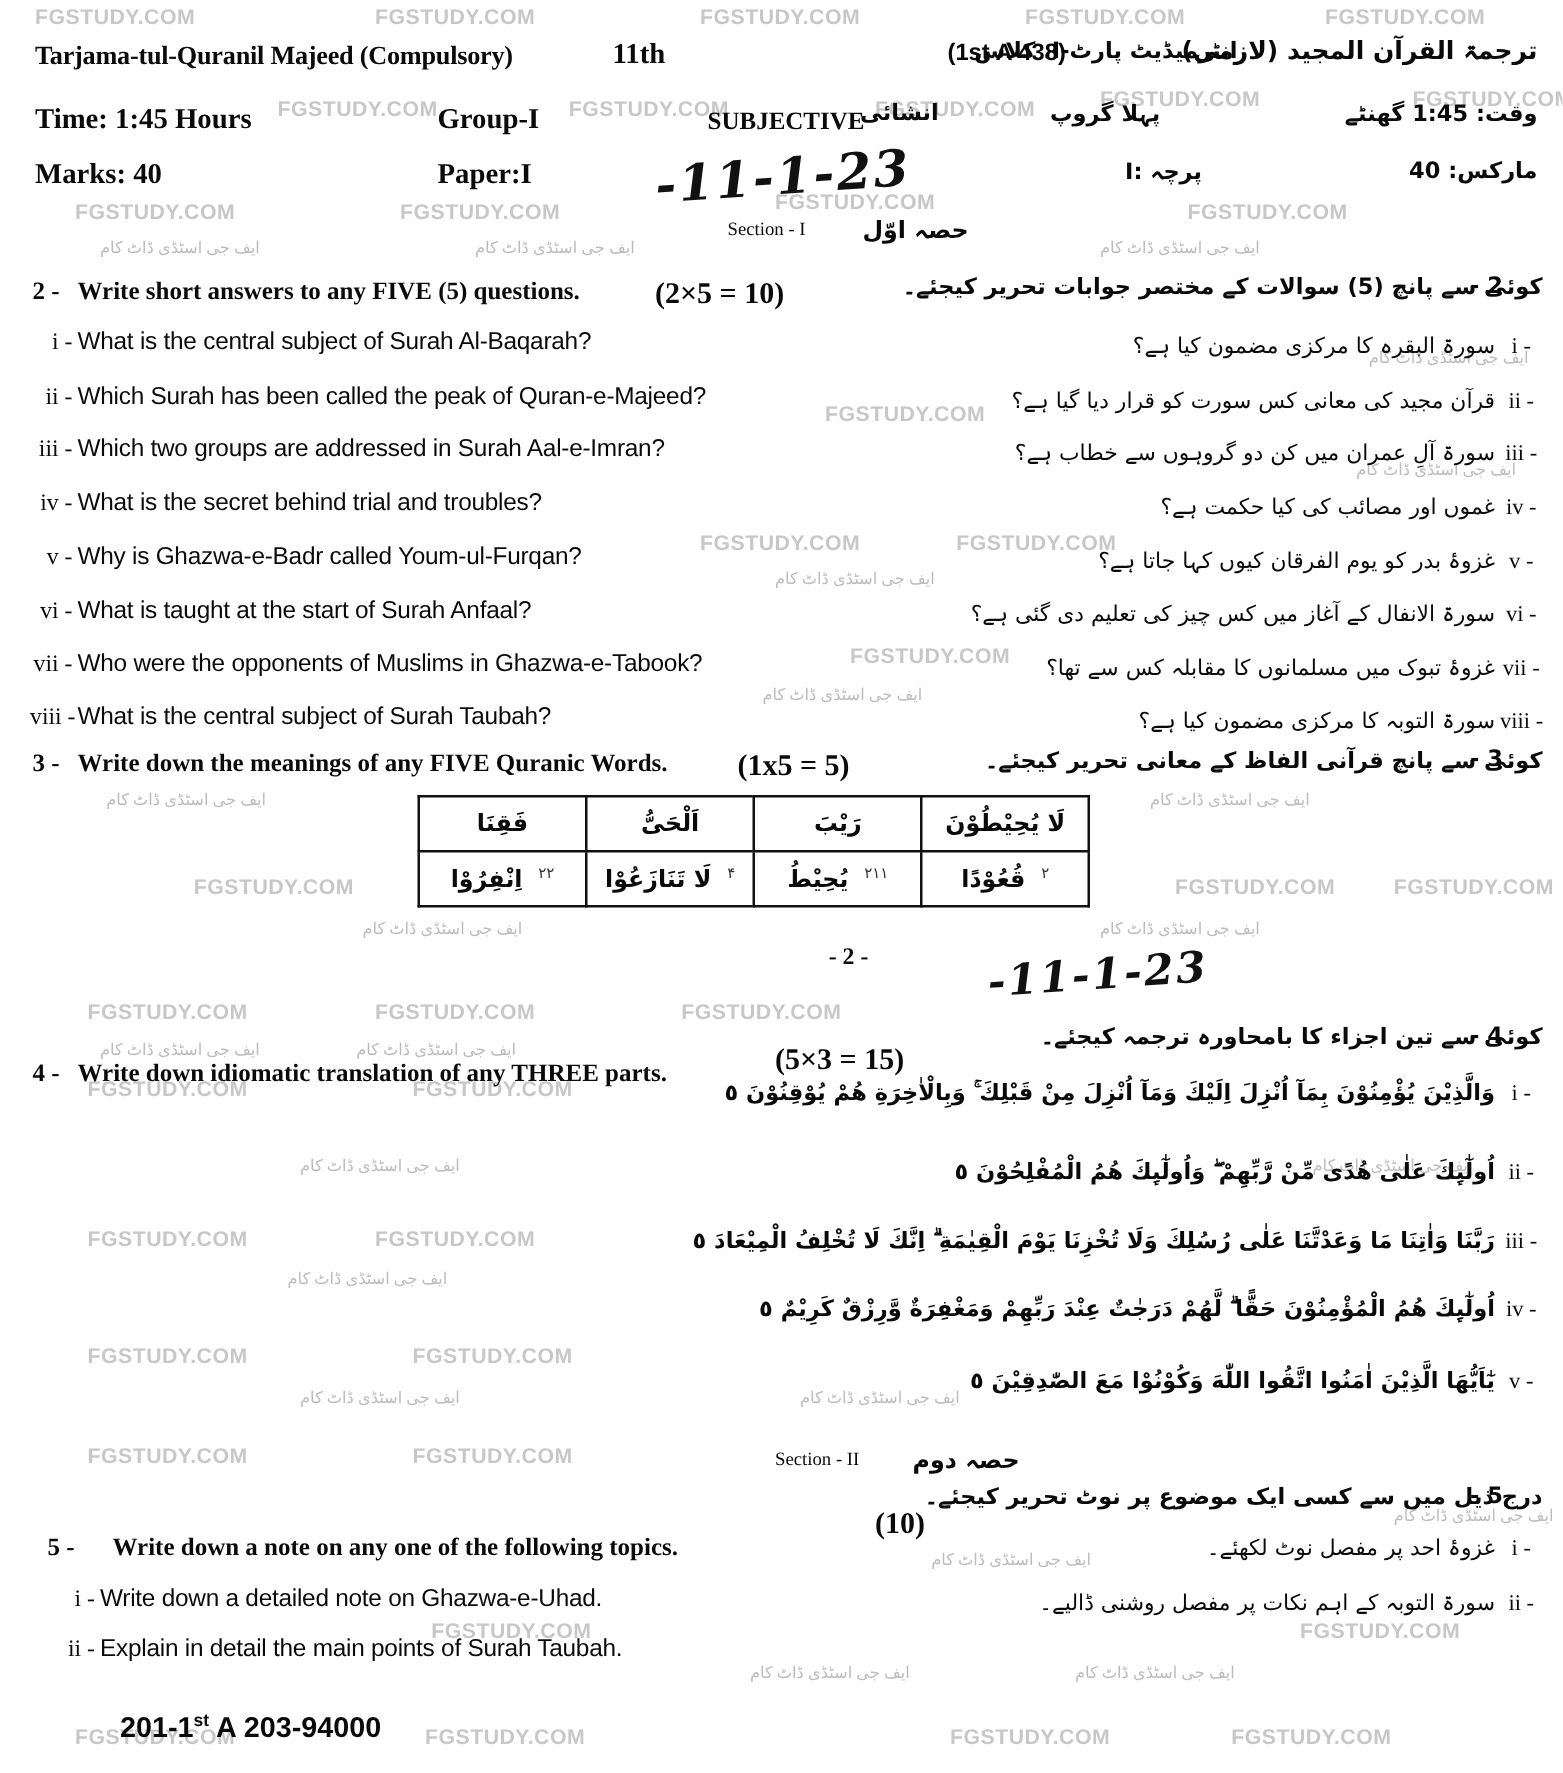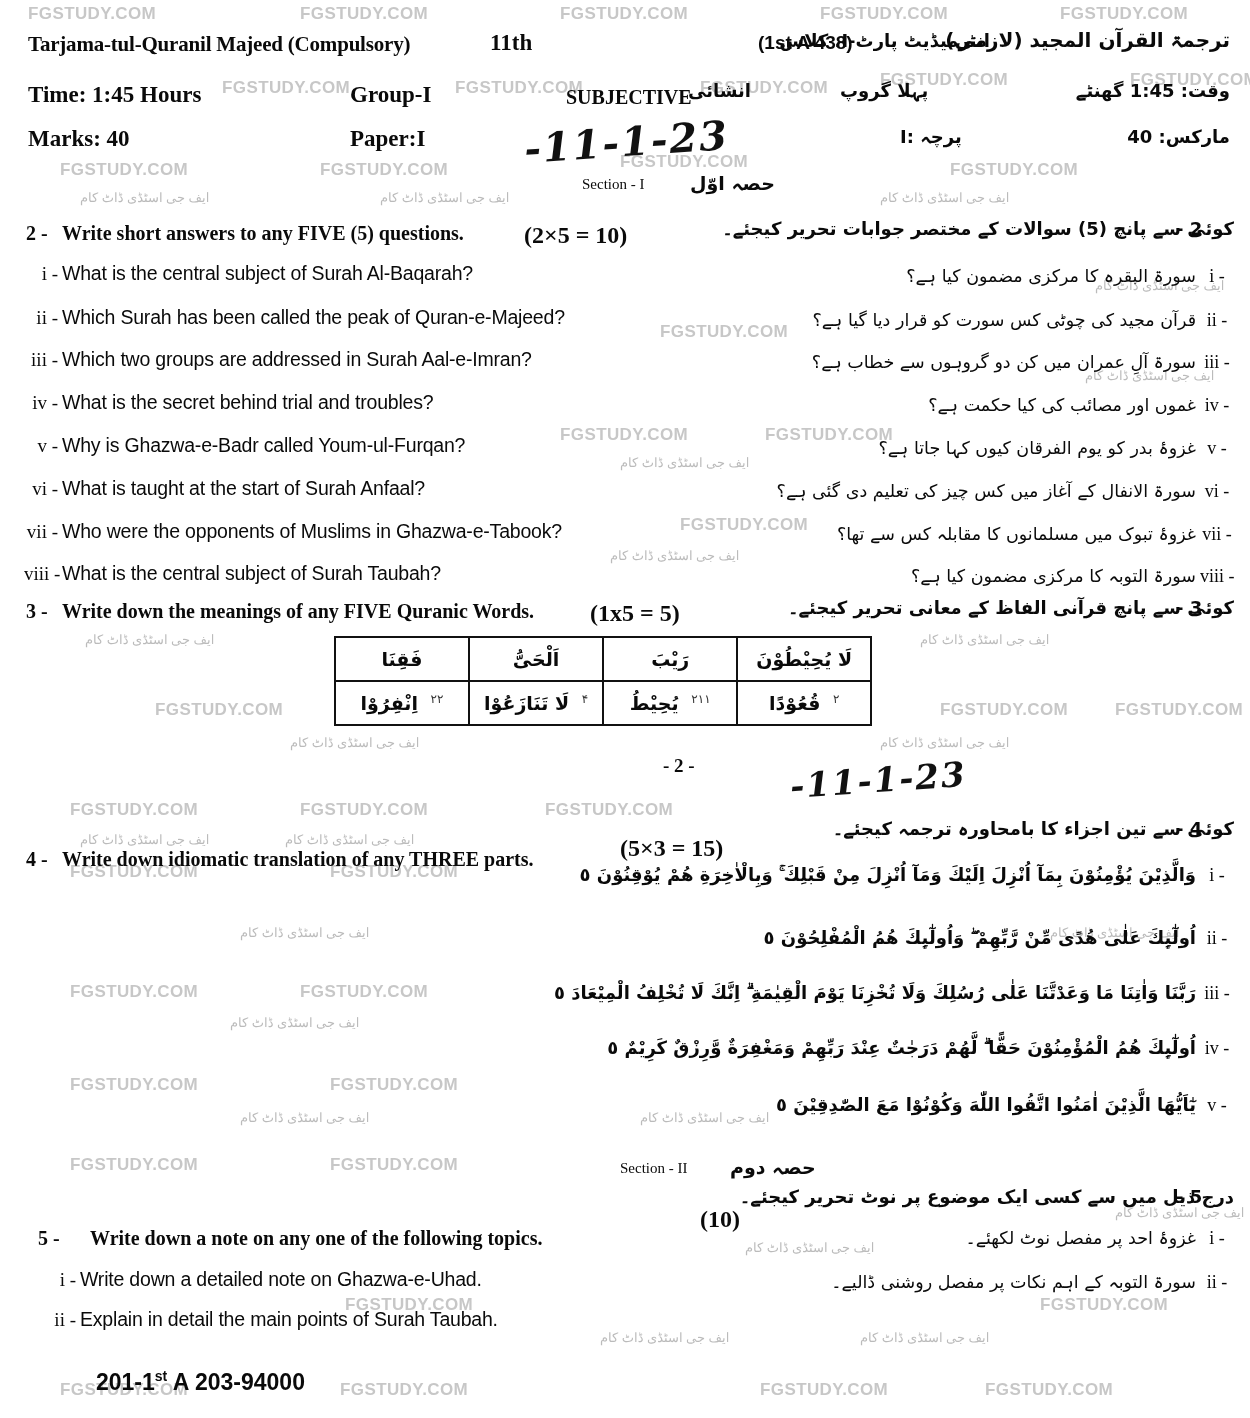--- a/index.html
+++ b/index.html
@@ -31,21 +31,21 @@
     font-family: "Liberation Sans", sans-serif;
     font-weight: bold;
     color: #9a9a9a;
     opacity: .55;
     white-space: nowrap;
     letter-spacing: .4px;
   }
   .wm-en { font-size: 17px; }
   .wm-ur {
     position: absolute;
-    font-family: Liberation Sans, sans-serif;
+    font-family: Liberation Serif, serif;
     direction: rtl;
     font-size: 13px;
     color: #8f8f8f;
     opacity: .6;
     white-space: nowrap;
   }
 
   .content { position: relative; z-index: 2; }
 
   
@@ -344,21 +344,21 @@
     <span class="rn">viii -</span>
     <span class="item-en">What is the central subject of Surah Taubah?</span>
   </div>
 
   <div class="item-ur-row" style="right:16px; top:266px;">
     <span class="rn-ur">i -</span>
     <span class="item-ur">سورۃ البقرہ کا مرکزی مضمون کیا ہے؟</span>
   </div>
   <div class="item-ur-row" style="right:16px; top:310px;">
     <span class="rn-ur">ii -</span>
-    <span class="item-ur">قرآن مجید کی چوٹی کس سورت کو قرار دیا گیا ہے؟</span>
+    <span class="item-ur">قرآن مجید کی معانی کس سورت کو قرار دیا گیا ہے؟</span>
   </div>
   <div class="item-ur-row" style="right:16px; top:352px;">
     <span class="rn-ur">iii -</span>
     <span class="item-ur">سورۃ آلِ عمران میں کن دو گروہوں سے خطاب ہے؟</span>
   </div>
   <div class="item-ur-row" style="right:16px; top:395px;">
     <span class="rn-ur">iv -</span>
     <span class="item-ur">غموں اور مصائب کی کیا حکمت ہے؟</span>
   </div>
   <div class="item-ur-row" style="right:16px; top:438px;">

